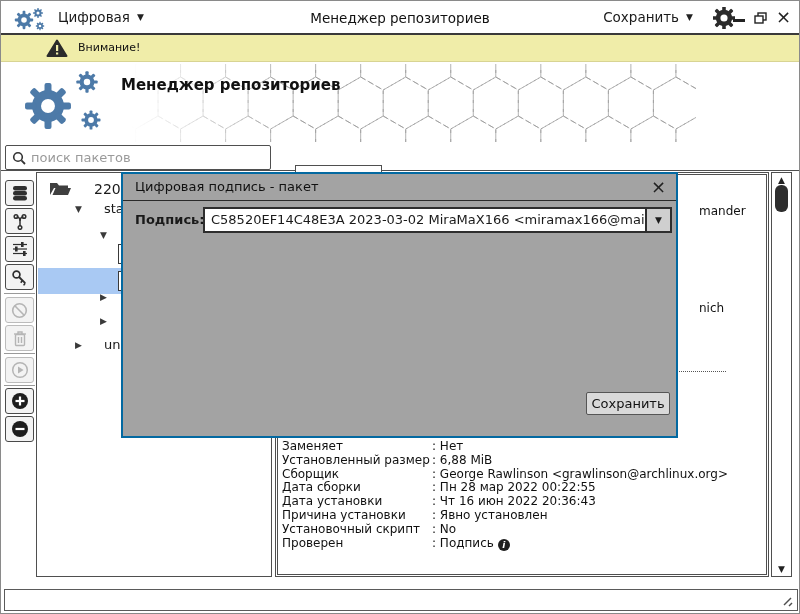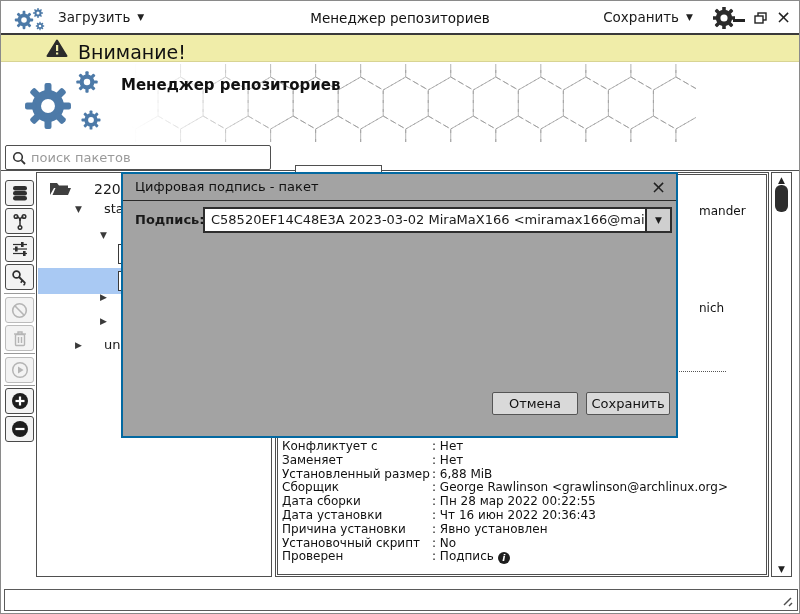--- a/index.html
+++ b/index.html
@@ -12,21 +12,21 @@
   .tb-title { position:absolute; left:0; right:0; top:9px; text-align:center; font-size:13.5px; color:#111; }
   .menu-btn { position:absolute; top:8px; font-size:13.5px; cursor:default; display:flex; align-items:center; gap:7px; }
   .caret-sm { font-size:9px; color:#222; }
 
   .winctl { position:absolute; top:8px; display:flex; align-items:center; gap:9px; }
   .ctl-min { width:12px; height:3px; background:#222; margin-top:6px; }
   .ctl-close { font-size:18px; line-height:16px; color:#222; }
 
   
   .warnbar { position:absolute; left:0; top:34px; width:798px; height:27px; background:#f0eda9; border-bottom:1px solid #d8d493; }
-  .warn-text { position:absolute; left:77px; top:6px; font-size:19px; color:#111; }
+  .warn-text { position:absolute; left:77px; top:6px; font-size:11px; color:#111; }
 
   
   .header { position:absolute; left:0; top:61px; width:798px; height:81px; background:#fff; }
   .hexes { position:absolute; left:112px; top:2px; }
   .hexfade { position:absolute; left:112px; top:2px; width:180px; height:78px; background:linear-gradient(to right,#fff 10%,rgba(255,255,255,0)); }
   .hd-title { position:absolute; left:120px; top:14px; font-size:15px; font-weight:bold; color:#111; z-index:2; }
   .hd-sub { position:absolute; left:120px; top:39px; font-size:13px; color:#111; z-index:2; }
 
   
   .search-box { position:absolute; left:4px; top:144px; width:266px; height:25px; border:1.5px solid #4f4f4f; border-radius:2px; background:#fff; display:flex; align-items:center; padding-left:6px; gap:5px; z-index:3; }
@@ -114,21 +114,21 @@
           <rect x="-1.7" y="-11.2" width="3.4" height="5.4" rx="1" fill="#4d7aa8" transform="rotate(90)"></rect>
           <rect x="-1.7" y="-11.2" width="3.4" height="5.4" rx="1" fill="#4d7aa8" transform="rotate(135)"></rect>
           <rect x="-1.7" y="-11.2" width="3.4" height="5.4" rx="1" fill="#4d7aa8" transform="rotate(180)"></rect>
           <rect x="-1.7" y="-11.2" width="3.4" height="5.4" rx="1" fill="#4d7aa8" transform="rotate(225)"></rect>
           <rect x="-1.7" y="-11.2" width="3.4" height="5.4" rx="1" fill="#4d7aa8" transform="rotate(270)"></rect>
           <rect x="-1.7" y="-11.2" width="3.4" height="5.4" rx="1" fill="#4d7aa8" transform="rotate(315)"></rect>
           <circle r="3.4" fill="#fff"></circle>
         </g>
       </svg>
     <div class="menu-btn" style="left:57px">
-      <span>Загрузить</span>
+      <span>Цифровая</span>
       <span class="caret-sm">▼</span>
     </div>
     <div class="tb-title">Менеджер репозиториев</div>
     <div class="menu-btn" style="right:106px">
       <span>Сохранить</span>
       <span class="caret-sm">▼</span>
     </div>
     <svg class="abs" style="right:64px;top:6px" width="22" height="22">
         <g transform="translate(11,11) scale(1.05)">
           <circle r="7.8" fill="#2b2b2b"></circle>
@@ -372,21 +372,20 @@
       <span>unstable</span>
     </div>
   </div>
 
   <div class="info-panel">
     <div class="info-inner">
       <div class="frag" style="left:421px;top:29px">mander</div>
       <div class="frag" style="left:421px;top:126px">nich</div>
       <div class="dotline"></div>
       <div class="details">
-          <div><span class="dlabel">Конфликтует с</span><span>: Нет</span></div>
           <div><span class="dlabel">Заменяет</span><span>: Нет</span></div>
           <div><span class="dlabel">Установленный размер</span><span>: 6,88 MiB</span></div>
           <div><span class="dlabel">Сборщик</span><span>: George Rawlinson &lt;grawlinson@archlinux.org&gt;</span></div>
           <div><span class="dlabel">Дата сборки</span><span>: Пн 28 мар 2022 00:22:55</span></div>
           <div><span class="dlabel">Дата установки</span><span>: Чт 16 июн 2022 20:36:43</span></div>
           <div><span class="dlabel">Причина установки</span><span>: Явно установлен</span></div>
           <div><span class="dlabel">Установочный скрипт</span><span>: No</span></div>
           <div><span class="dlabel">Проверен</span><span>: Подпись</span><span class="info-icon">i</span></div>
         </div>
     </div>
@@ -409,17 +408,16 @@
     <div class="dlg-title">Цифровая подпись - пакет</div>
     <div class="dlg-close">×</div>
     <div class="dlg-sep"></div>
     <div class="dlg-label">Подпись:</div>
     <div class="combo">
       <div class="combo-value">C58520EF14C48E3A 2023-03-02 MiraMaX166 &lt;miramax166@mail.ru&gt;</div>
       <div class="combo-btn">
         <span>▼</span>
       </div>
     </div>
-    <div class="dlg-btn" style="left:369px;width:86px">Отмена</div>
     <div class="dlg-btn" style="left:463px;width:84px">Сохранить</div>
   </div>
 
 </div>
 
 </body></html>

